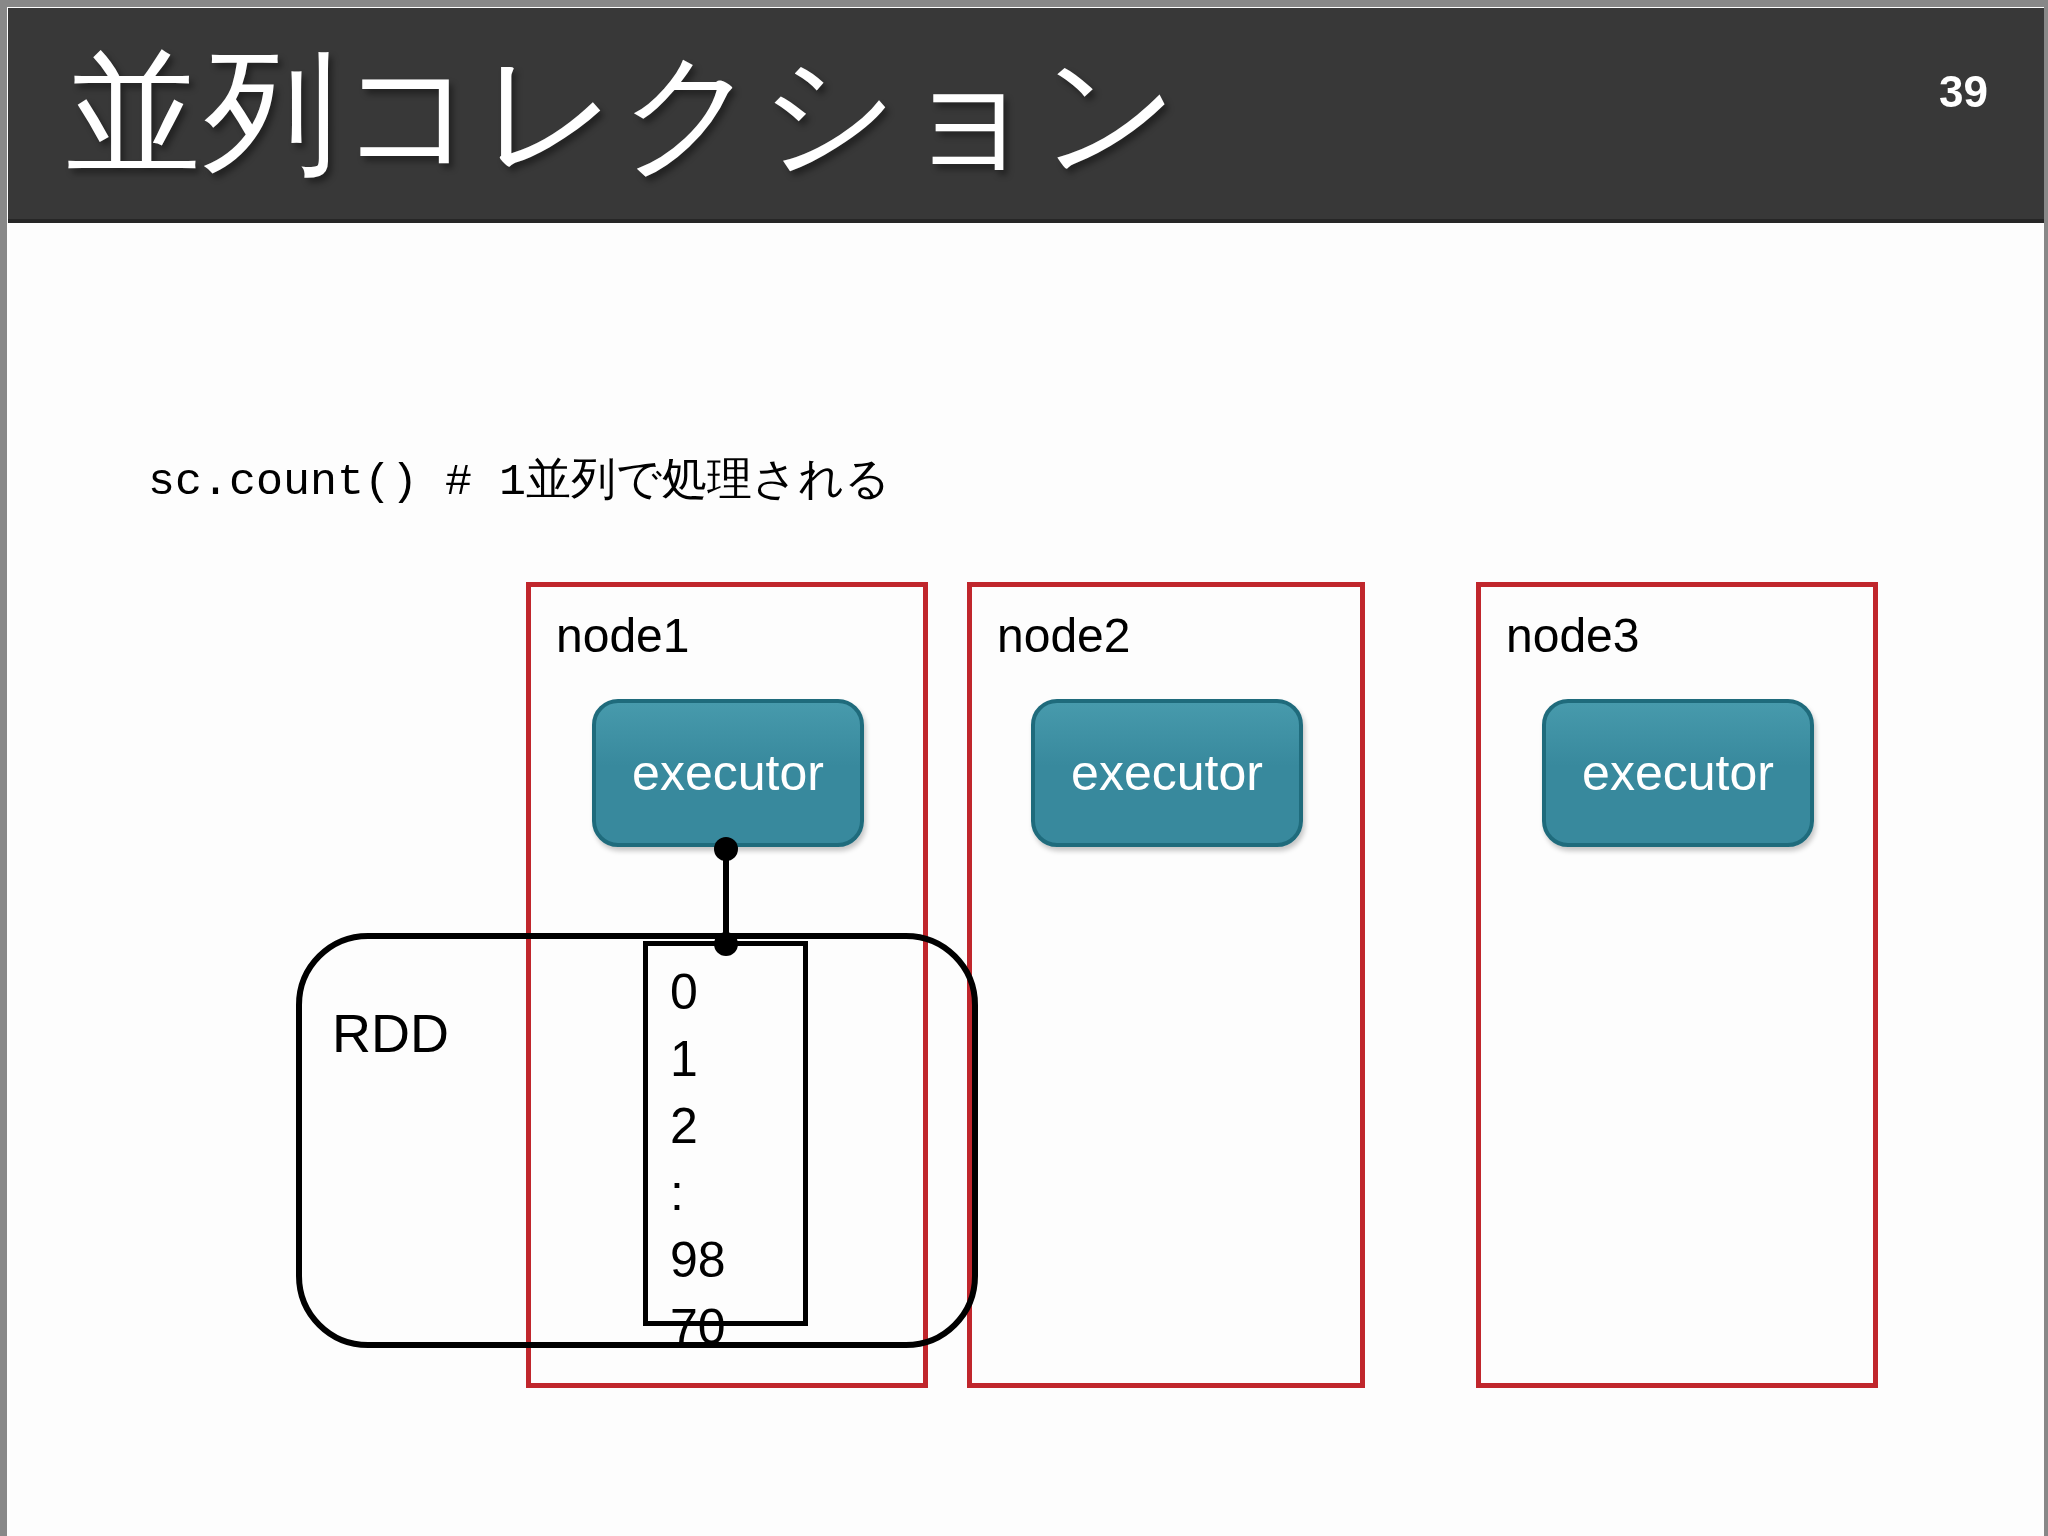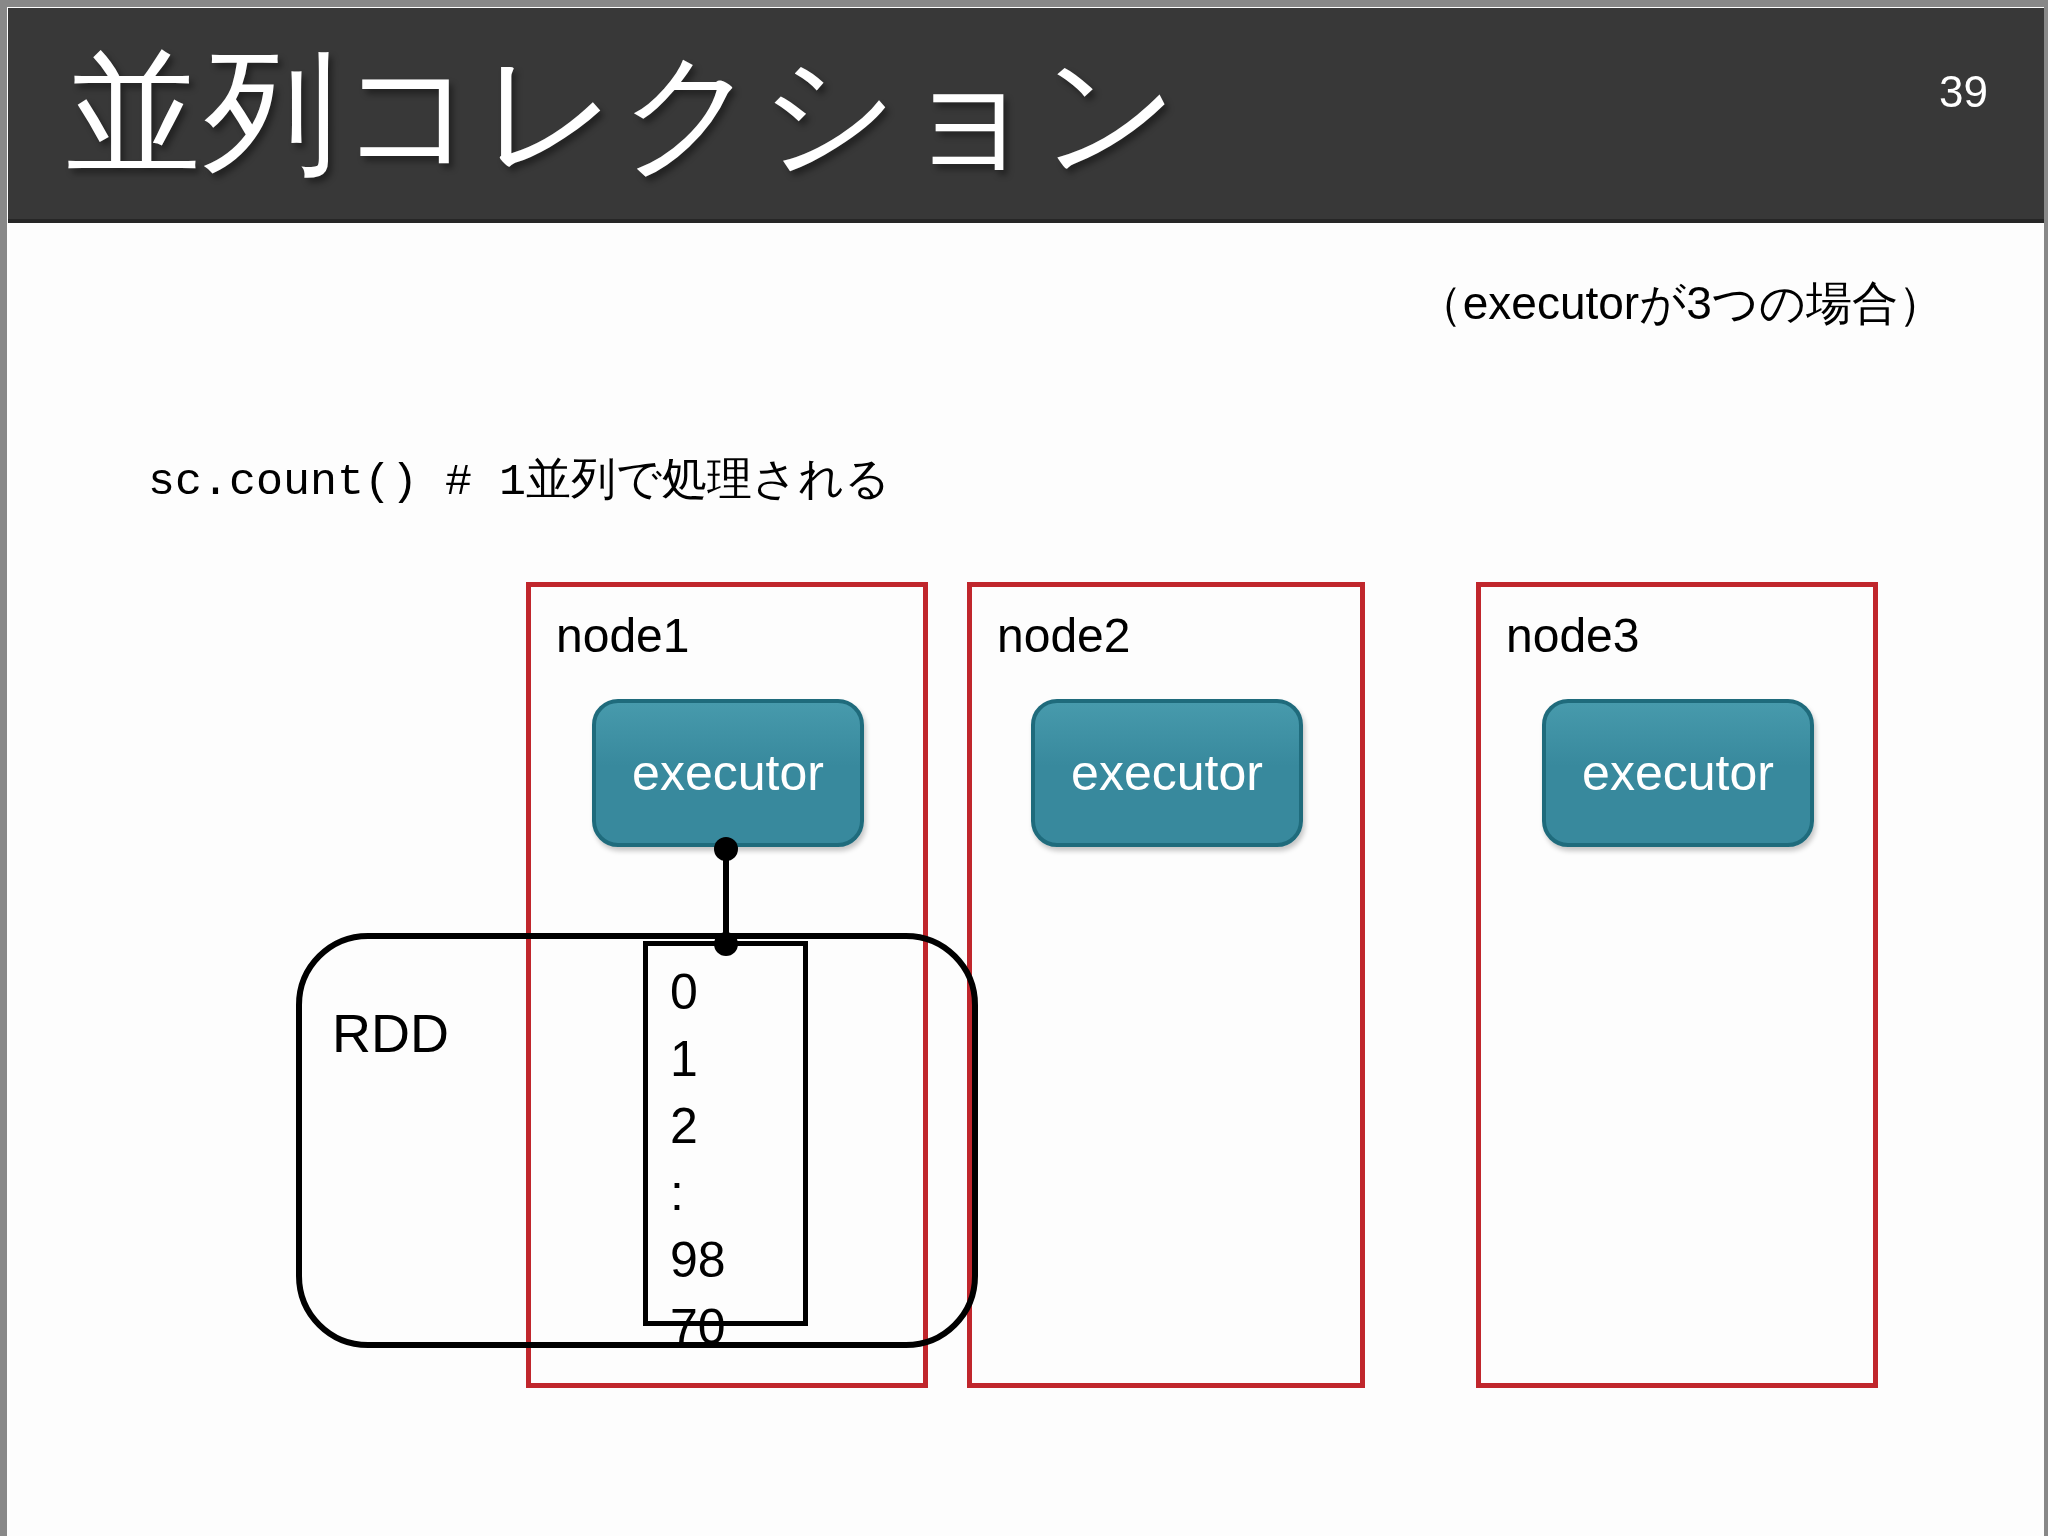--- a/index.html
+++ b/index.html
@@ -33,21 +33,21 @@
   }
   .title{
     position:absolute;left:55px;top:50%;transform:translateY(-52%);
     font-size:135px;line-height:1;font-weight:500;letter-spacing:2px;
     color:var(--title-color);
     text-shadow:4px 5px 6px rgba(0,0,0,0.40);
     white-space:nowrap;
   }
   .page-number{
     position:absolute;left:1928px;top:56px;
-    font-size:44px;font-weight:normal;color:var(--title-color);
+    font-size:44px;font-weight:bold;color:var(--title-color);
   }
   
   .annotation{
     position:absolute;right:108px;top:266px;
     font-size:46px;line-height:1.2;color:var(--ink);
     white-space:nowrap;
   }
   
   .code{
     position:absolute;left:135px;top:305px;
@@ -113,21 +113,20 @@
 </head>
 <body>
 
 <div class="slide">
 
   <div class="header">
     <h1 class="title">並列コレクション</h1>
     <div class="page-number">39</div>
   </div>
 
-  <div class="annotation">（executorが3つの場合）</div>
 
   <div class="code">
     <div class="code-line">sc.count() # 1並列で処理される</div>
   </div>
 
   <div class="node node-1">
     <div class="node-label">node1</div>
     <div class="executor">executor</div>
   </div>
   <div class="node node-2">

